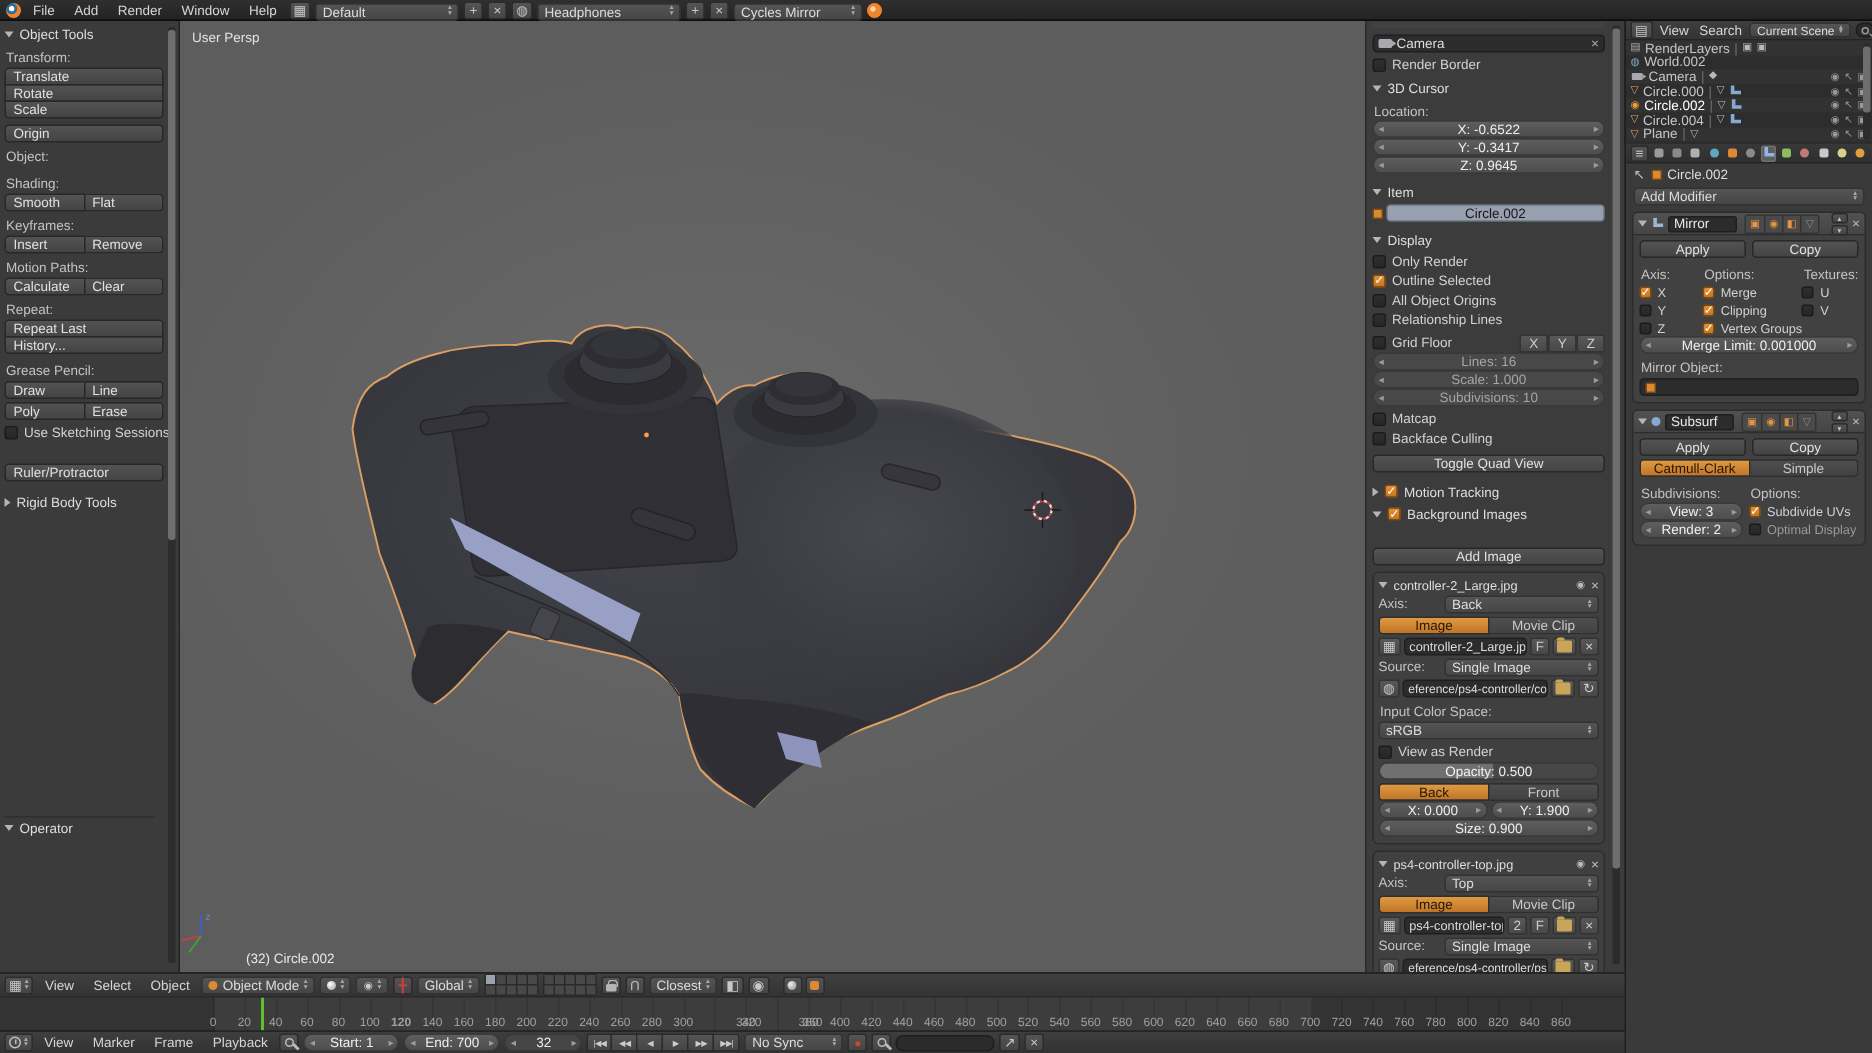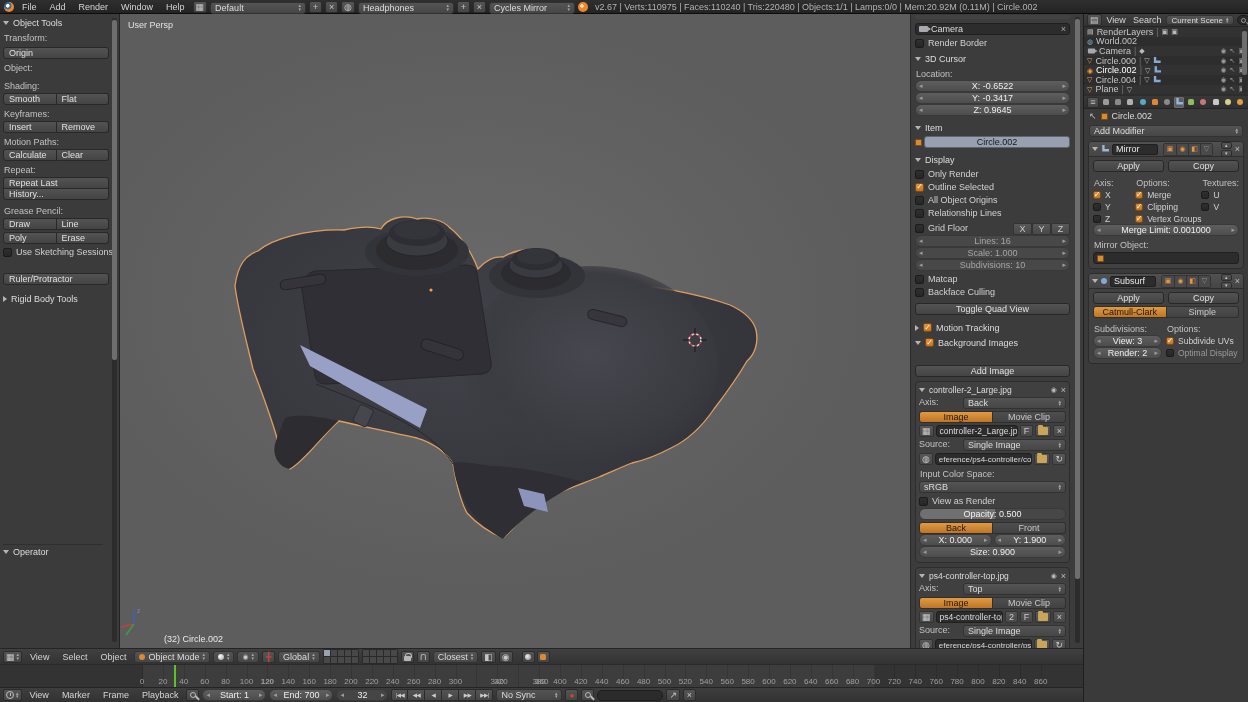--- a/index.html
+++ b/index.html
@@ -155,29 +155,33 @@
   <span class="sq">+</span>
   <span class="sq">×</span>
   <span class="drop" style="width:86px">
       <span>Cycles Mirror</span>
       <span class="dd">
         <i>▴</i>
         <i>▾</i>
       </span>
     </span>
   <span class="blogo" style="background:radial-gradient(circle at 40% 40%,#ffd9a8 0 1.5px,#f0852d 2px)"></span>
-  <span class="stats">v2.67 | Verts:110975 | Faces:110240 | Tris:220480 | Objects:1/1 | Lamps:0/0 | Mem:20.92M (0.11M) | Circle.002</span>
 </div>
 
 <div class="ab toolshelf">
   <div class="ph">
       <span class="tri"></span>
       <span>Object Tools</span>
     </div>
   <div class="lbl">Transform:</div>
+  <div class="grp">
+    <div class="btn">Translate</div>
+    <div class="btn">Rotate</div>
+    <div class="btn">Scale</div>
+  </div>
   <div class="btn" style="margin-top:4px">Origin</div>
   <div class="lbl">Object:</div>
   <div class="lbl" style="margin-top:8px">Shading:</div>
   <div class="brow">
     <div class="btn">Smooth</div>
     <div class="btn">Flat</div>
   </div>
   <div class="lbl">Keyframes:</div>
   <div class="brow">
     <div class="btn">Insert</div>

